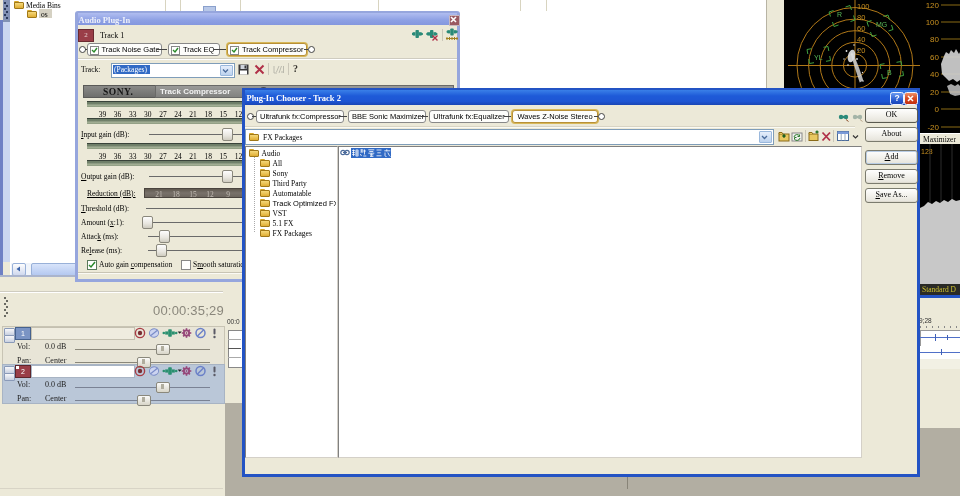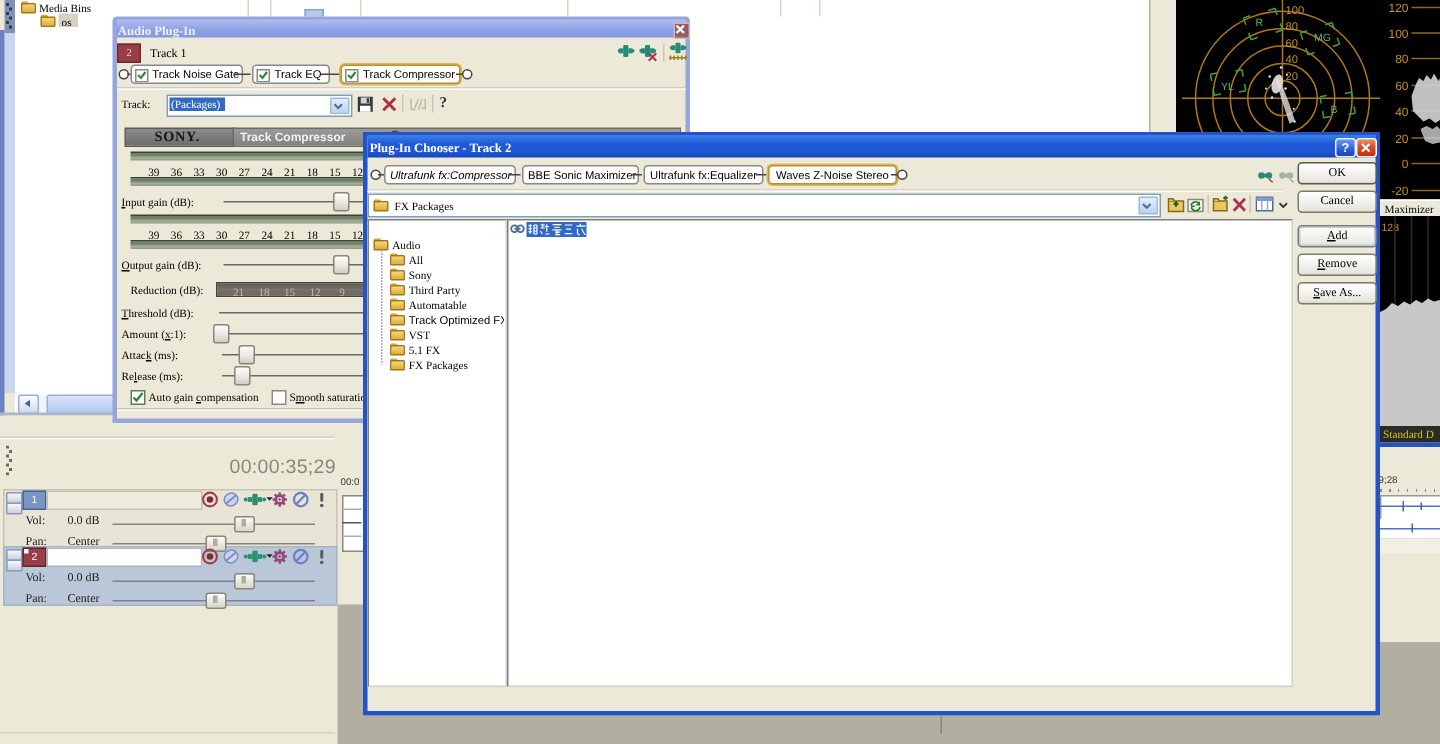--- a/index.html
+++ b/index.html
@@ -431,21 +431,21 @@
       <span class="abs" style="left:184.6px;top:0;width:12px;text-align:center;">6</span>
       <span class="abs" style="left:199.7px;top:0;width:12px;text-align:center;">3</span>
       <span class="abs" style="left:214.8px;top:0;width:12px;text-align:center;">0</span>
     </div>
  <div class="meterbar" style="left:9px;top:135px;width:361px;"></div>
 
  <div class="txt" style="left:3px;top:147px;"><u>O</u>utput gain (dB):</div>
  <div class="slider-line" style="left:71px;top:150.5px;width:299px;"></div>
  <div class="sl-thumb" style="left:144px;top:145px;"></div>
 
- <div class="txt" style="left:9px;top:163.5px;">Reduction (dB):</div>
+ <div class="txt" style="left:9px;top:163.5px;text-decoration:underline;">Reduction (dB):</div>
  <div class="abs" style="left:66px;top:163px;width:304px;height:10px;box-sizing:border-box;background:linear-gradient(#60594f,#78716a 50%,#6d665e);border:1px solid #4a443e;color:#c2bcb4;">
    <span class="abs" style="left:8px;top:0.5px;width:12px;text-align:center;">21</span>
       <span class="abs" style="left:25px;top:0.5px;width:12px;text-align:center;">18</span>
    <span class="abs" style="left:42px;top:0.5px;width:12px;text-align:center;">15</span>
       <span class="abs" style="left:59px;top:0.5px;width:12px;text-align:center;">12</span>
    <span class="abs" style="left:77px;top:0.5px;width:12px;text-align:center;">9</span>
       <span class="abs" style="left:94px;top:0.5px;width:12px;text-align:center;">6</span>
    <span class="abs" style="left:111px;top:0.5px;width:12px;text-align:center;">3</span>
  </div>
 
@@ -483,21 +483,21 @@
  <div class="abs" style="left:890px;top:92px;width:12px;height:11px;border-radius:2.5px;background:linear-gradient(#6a9af0,#2456cc 70%,#1c46b8);border:1px solid #f0f4ff;color:#fff;font-weight:bold;font-size:8.5px;text-align:center;line-height:11px;">?</div>
  <div class="abs" style="left:903.5px;top:92px;width:12px;height:11px;border-radius:2.5px;background:linear-gradient(#f0926a,#d94e24 45%,#c22f0e);border:1px solid #f0f4ff;"></div>
  <svg class="abs" style="left:906.5px;top:94.5px;" width="7" height="7">
       <path d="M1 1 L6 6 M6 1 L1 6" stroke="#fff" stroke-width="1.5"></path>
     </svg>
 </div>
 <div id="pibody" class="abs" style="left:245px;top:105px;width:672px;height:369px;z-index:21;font-size:7.5px;">
 
  <div class="abs" style="left:1.5px;top:8px;width:5px;height:5px;border:1px solid #444;border-radius:50%;background:#fff;"></div>
  <div class="abs" style="left:7px;top:10.5px;width:4px;height:1px;background:#444;"></div>
- <div class="chainbtn" style="left:11px;top:5px;width:80px;text-align:center;font-style:italic;">Ultrafunk fx:Compressor</div>
+ <div class="chainbtn" style="left:11px;top:5px;width:80px;text-align:center;">Ultrafunk fx:Compressor</div>
  <div class="abs" style="left:94px;top:10.5px;width:8px;height:1px;background:#444;"></div>
  <div class="chainbtn" style="left:103px;top:5px;width:70px;text-align:center;">BBE Sonic Maximizer</div>
  <div class="abs" style="left:176px;top:10.5px;width:7px;height:1px;background:#444;"></div>
  <div class="chainbtn" style="left:184px;top:5px;width:72px;text-align:center;">Ultrafunk fx:Equalizer</div>
  <div class="abs" style="left:259px;top:10.5px;width:7px;height:1px;background:#444;"></div>
  <div class="chainbtn" style="left:267px;top:5px;width:78px;text-align:center;border-color:#b89038;box-shadow:0 0 0 1px #d8b858;">Waves Z-Noise Stereo</div>
  <div class="abs" style="left:349px;top:10.5px;width:4px;height:1px;background:#444;"></div>
  <div class="abs" style="left:353px;top:8px;width:5px;height:5px;border:1px solid #444;border-radius:50%;background:#fff;"></div>
 
  <svg class="abs" style="left:593px;top:7px;" width="11" height="10">
@@ -507,21 +507,21 @@
       <path d="M8 7.5 l2.5 2" stroke="#8a4a2a" stroke-width="1"></path>
     </svg>
  <svg class="abs" style="left:607px;top:7px;" width="11" height="10" opacity="0.55">
       <circle cx="3" cy="5" r="2.2" fill="#6a8a80"></circle>
       <circle cx="8" cy="5" r="2.2" fill="#6a8a80"></circle>
       <rect x="3" y="3.8" width="5" height="2.4" fill="#6a8a80"></rect>
       <path d="M8 7.5 l2.5 2" stroke="#8a6a4a" stroke-width="1"></path>
     </svg>
 
  <div class="btn" style="left:620px;top:3px;width:51px;height:13px;line-height:12px;border-color:#5a5a50;">OK</div>
- <div class="btn" style="left:620px;top:22px;width:51px;height:13px;line-height:12px;">Cancel</div>
+ <div class="btn" style="left:620px;top:22px;width:51px;height:13px;line-height:12px;">About</div>
  <div class="abs" style="left:0;top:20.5px;width:610px;height:1px;background:#d8d4c4;"></div>
  <div class="abs" style="left:0;top:21.5px;width:610px;height:1px;background:#fafaf4;"></div>
 
  <div class="abs" style="left:0px;top:24px;width:527px;height:14px;background:#fff;border:1px solid #7f9db9;">
    <div class="folder" style="left:3px;top:2.5px;"></div>
    <div class="txt" style="left:17px;top:2.5px;font-family:'Liberation Serif',serif;">FX Packages</div>
    <div class="abs" style="right:1px;top:1px;width:11px;height:10px;background:linear-gradient(#e6eefb,#bcd2ee);border:1px solid #9ab8dc;border-radius:1px;">
      <svg width="9" height="10">
           <path d="M2 4 L4.5 6.5 L7 4" stroke="#4a6a9a" stroke-width="1.3" fill="none"></path>
         </svg></div>
@@ -550,21 +550,21 @@
       <rect x="0.5" y="1.5" width="11" height="9" fill="#fff" stroke="#4a6a9a"></rect>
       <rect x="0.5" y="1.5" width="11" height="2.5" fill="#7a9ad8"></rect>
       <line x1="4.2" y1="4" x2="4.2" y2="10.5" stroke="#9ab"></line>
       <line x1="8" y1="4" x2="8" y2="10.5" stroke="#9ab"></line>
     </svg>
  <svg class="abs" style="left:607px;top:29px;" width="7" height="6">
       <path d="M1 1.5 L3.5 4 L6 1.5" stroke="#333" stroke-width="1.2" fill="none"></path>
     </svg>
 
  <div class="abs" style="left:0px;top:41px;width:91px;height:310px;background:#fff;border:1px solid #808080;border-bottom-color:#d4d0c8;border-right-color:#d4d0c8;"></div>
- <div id="tree" class="abs" style="left:0px;top:51px;width:91px;height:310px;overflow:hidden;">
+ <div id="tree" class="abs" style="left:0px;top:41px;width:91px;height:310px;overflow:hidden;">
    <div class="folder" style="left:4px;top:2.5px;"></div>
       <div class="txt" style="left:16.5px;top:3px;font-family:'Liberation Serif',serif;">Audio</div>
    <div class="folder" style="left:15px;top:12.5px;"></div>
       <div class="txt" style="left:27.5px;top:13px;font-family:'Liberation Serif',serif;">All</div>
    <div class="folder" style="left:15px;top:22.5px;"></div>
       <div class="txt" style="left:27.5px;top:23px;font-family:'Liberation Serif',serif;">Sony</div>
    <div class="folder" style="left:15px;top:32.5px;"></div>
       <div class="txt" style="left:27.5px;top:33px;font-family:'Liberation Serif',serif;">Third Party</div>
    <div class="folder" style="left:15px;top:42.5px;"></div>
       <div class="txt" style="left:27.5px;top:43px;font-family:'Liberation Serif',serif;">Automatable</div>

